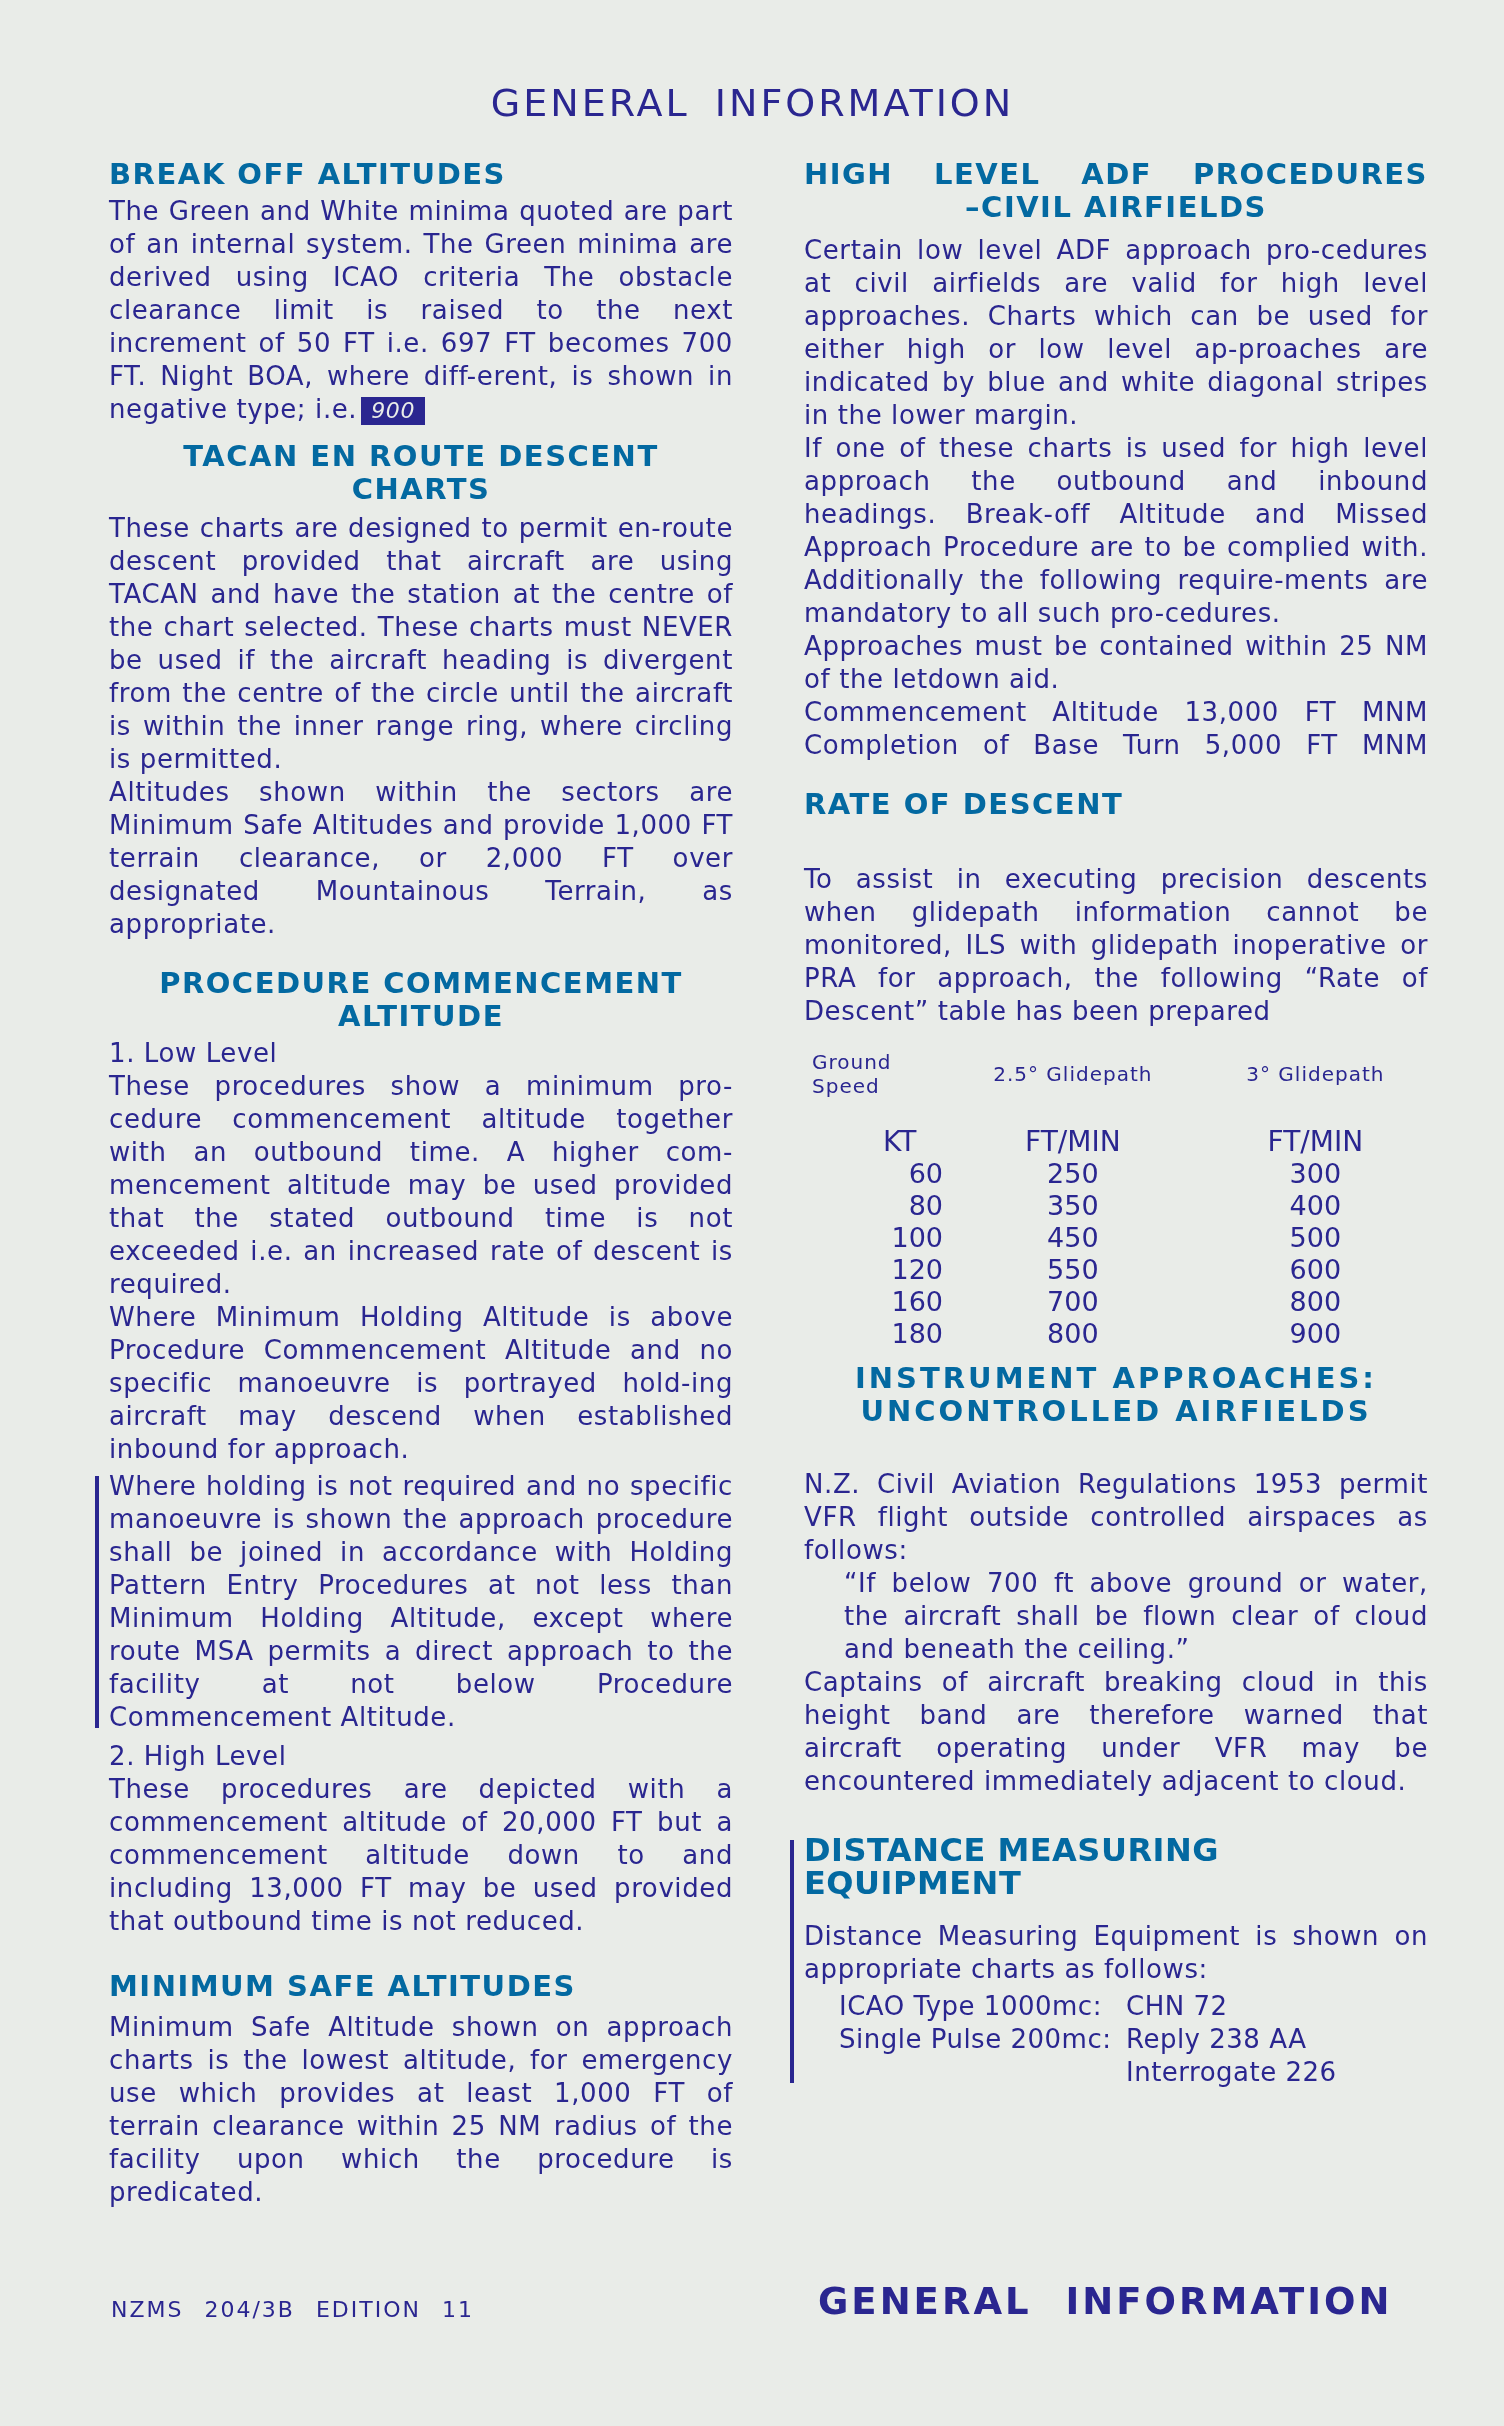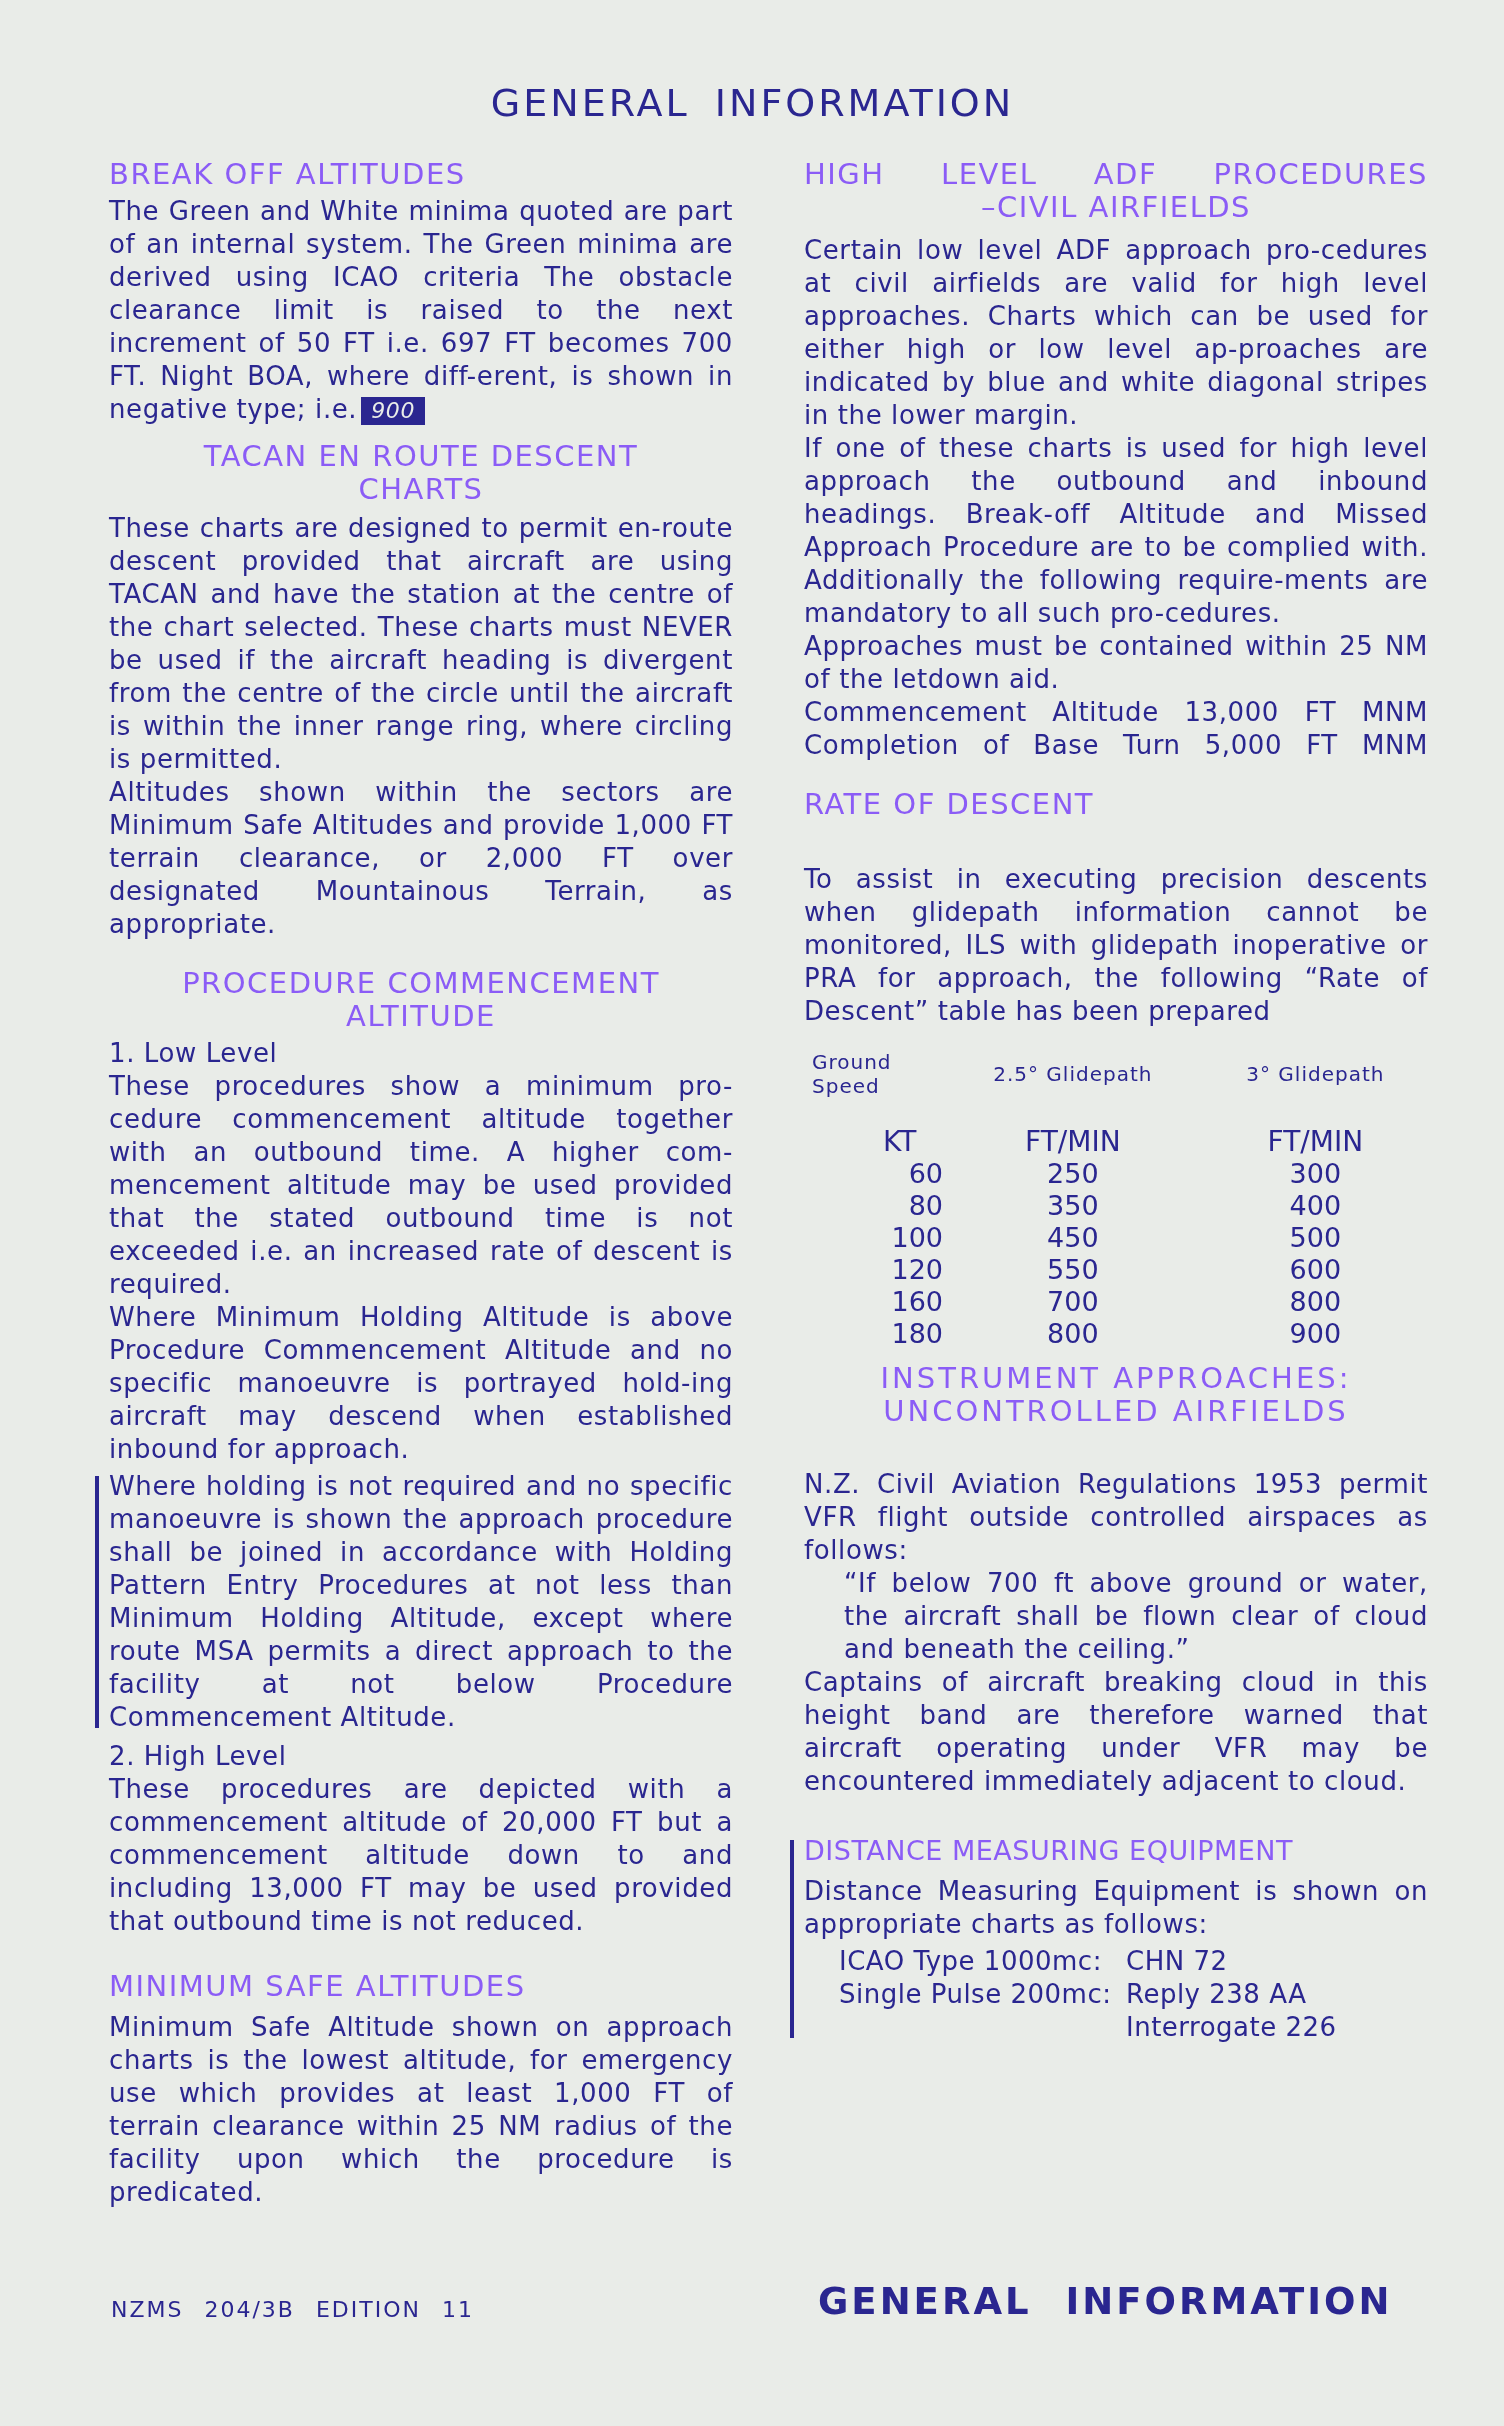--- a/index.html
+++ b/index.html
@@ -11,22 +11,22 @@
   }
   .page-title {
     position: absolute; left: 0; width: 1505px; top: 81px;
     text-align: center; font-size: 38px; letter-spacing: 3px; font-weight: normal;
     word-spacing: 10px;
   }
   .col { position: absolute; top: 158px; }
   .col-left { left: 109px; width: 624px; }
   .col-right { left: 804px; width: 624px; }
   .h {
-    font-weight: normal; font-size: 29px; letter-spacing: 1.5px; line-height: 33px;
-    margin: 0; color: #8b5cf6;
+    font-weight: bold; font-size: 29px; letter-spacing: 1.5px; line-height: 33px;
+    margin: 0; color: #0369a1;
   }
   .h.center { text-align: center; }
   .p {
     font-size: 26px; line-height: 33px; text-align: justify; margin: 0;
     text-align-last: left; letter-spacing: 0.6px;
   }
   .sub { font-size: 26px; line-height: 33px; margin: 0; letter-spacing: 0.6px; }
   .neg {
     display: inline-block; background: #2a2690; color: #e9ece8; font-style: italic;
     padding: 0 10px; line-height: 28px; font-size: 22px; margin-left: 4px;
@@ -147,21 +147,21 @@
 
   <section style="margin-top:12px">
     <h2 class="h center" style="letter-spacing:3px">INSTRUMENT APPROACHES:</h2>
     <h2 class="h center" style="letter-spacing:3px">UNCONTROLLED AIRFIELDS</h2>
     <p class="p" style="margin-top:40px">N.Z. Civil Aviation Regulations 1953 permit VFR flight outside controlled airspaces as follows:</p>
     <p class="quote">“If below 700 ft above ground or water, the aircraft shall be flown clear of cloud and beneath the ceiling.”</p>
     <p class="p">Captains of aircraft breaking cloud in this height band are therefore warned that aircraft operating under VFR may be encountered immediately adjacent to cloud.</p>
   </section>
 
   <section class="barred" style="margin-top:36px">
-    <h2 class="h" style="letter-spacing:0.5px;font-size:27px;margin-bottom:8px">DISTANCE MEASURING EQUIPMENT</h2>
+    <h2 class="h" style="letter-spacing:0.5px;font-size:32px;margin-bottom:20px">DISTANCE MEASURING EQUIPMENT</h2>
     <p class="p">Distance Measuring Equipment is shown on appropriate charts as follows:</p>
     <div style="margin-top:4px">
       <div class="dme-row">
         <span class="k">ICAO Type 1000mc:</span>
         <span>CHN 72</span>
       </div>
       <div class="dme-row">
         <span class="k">Single Pulse 200mc:</span>
         <span>Reply 238 AA</span>
       </div>

